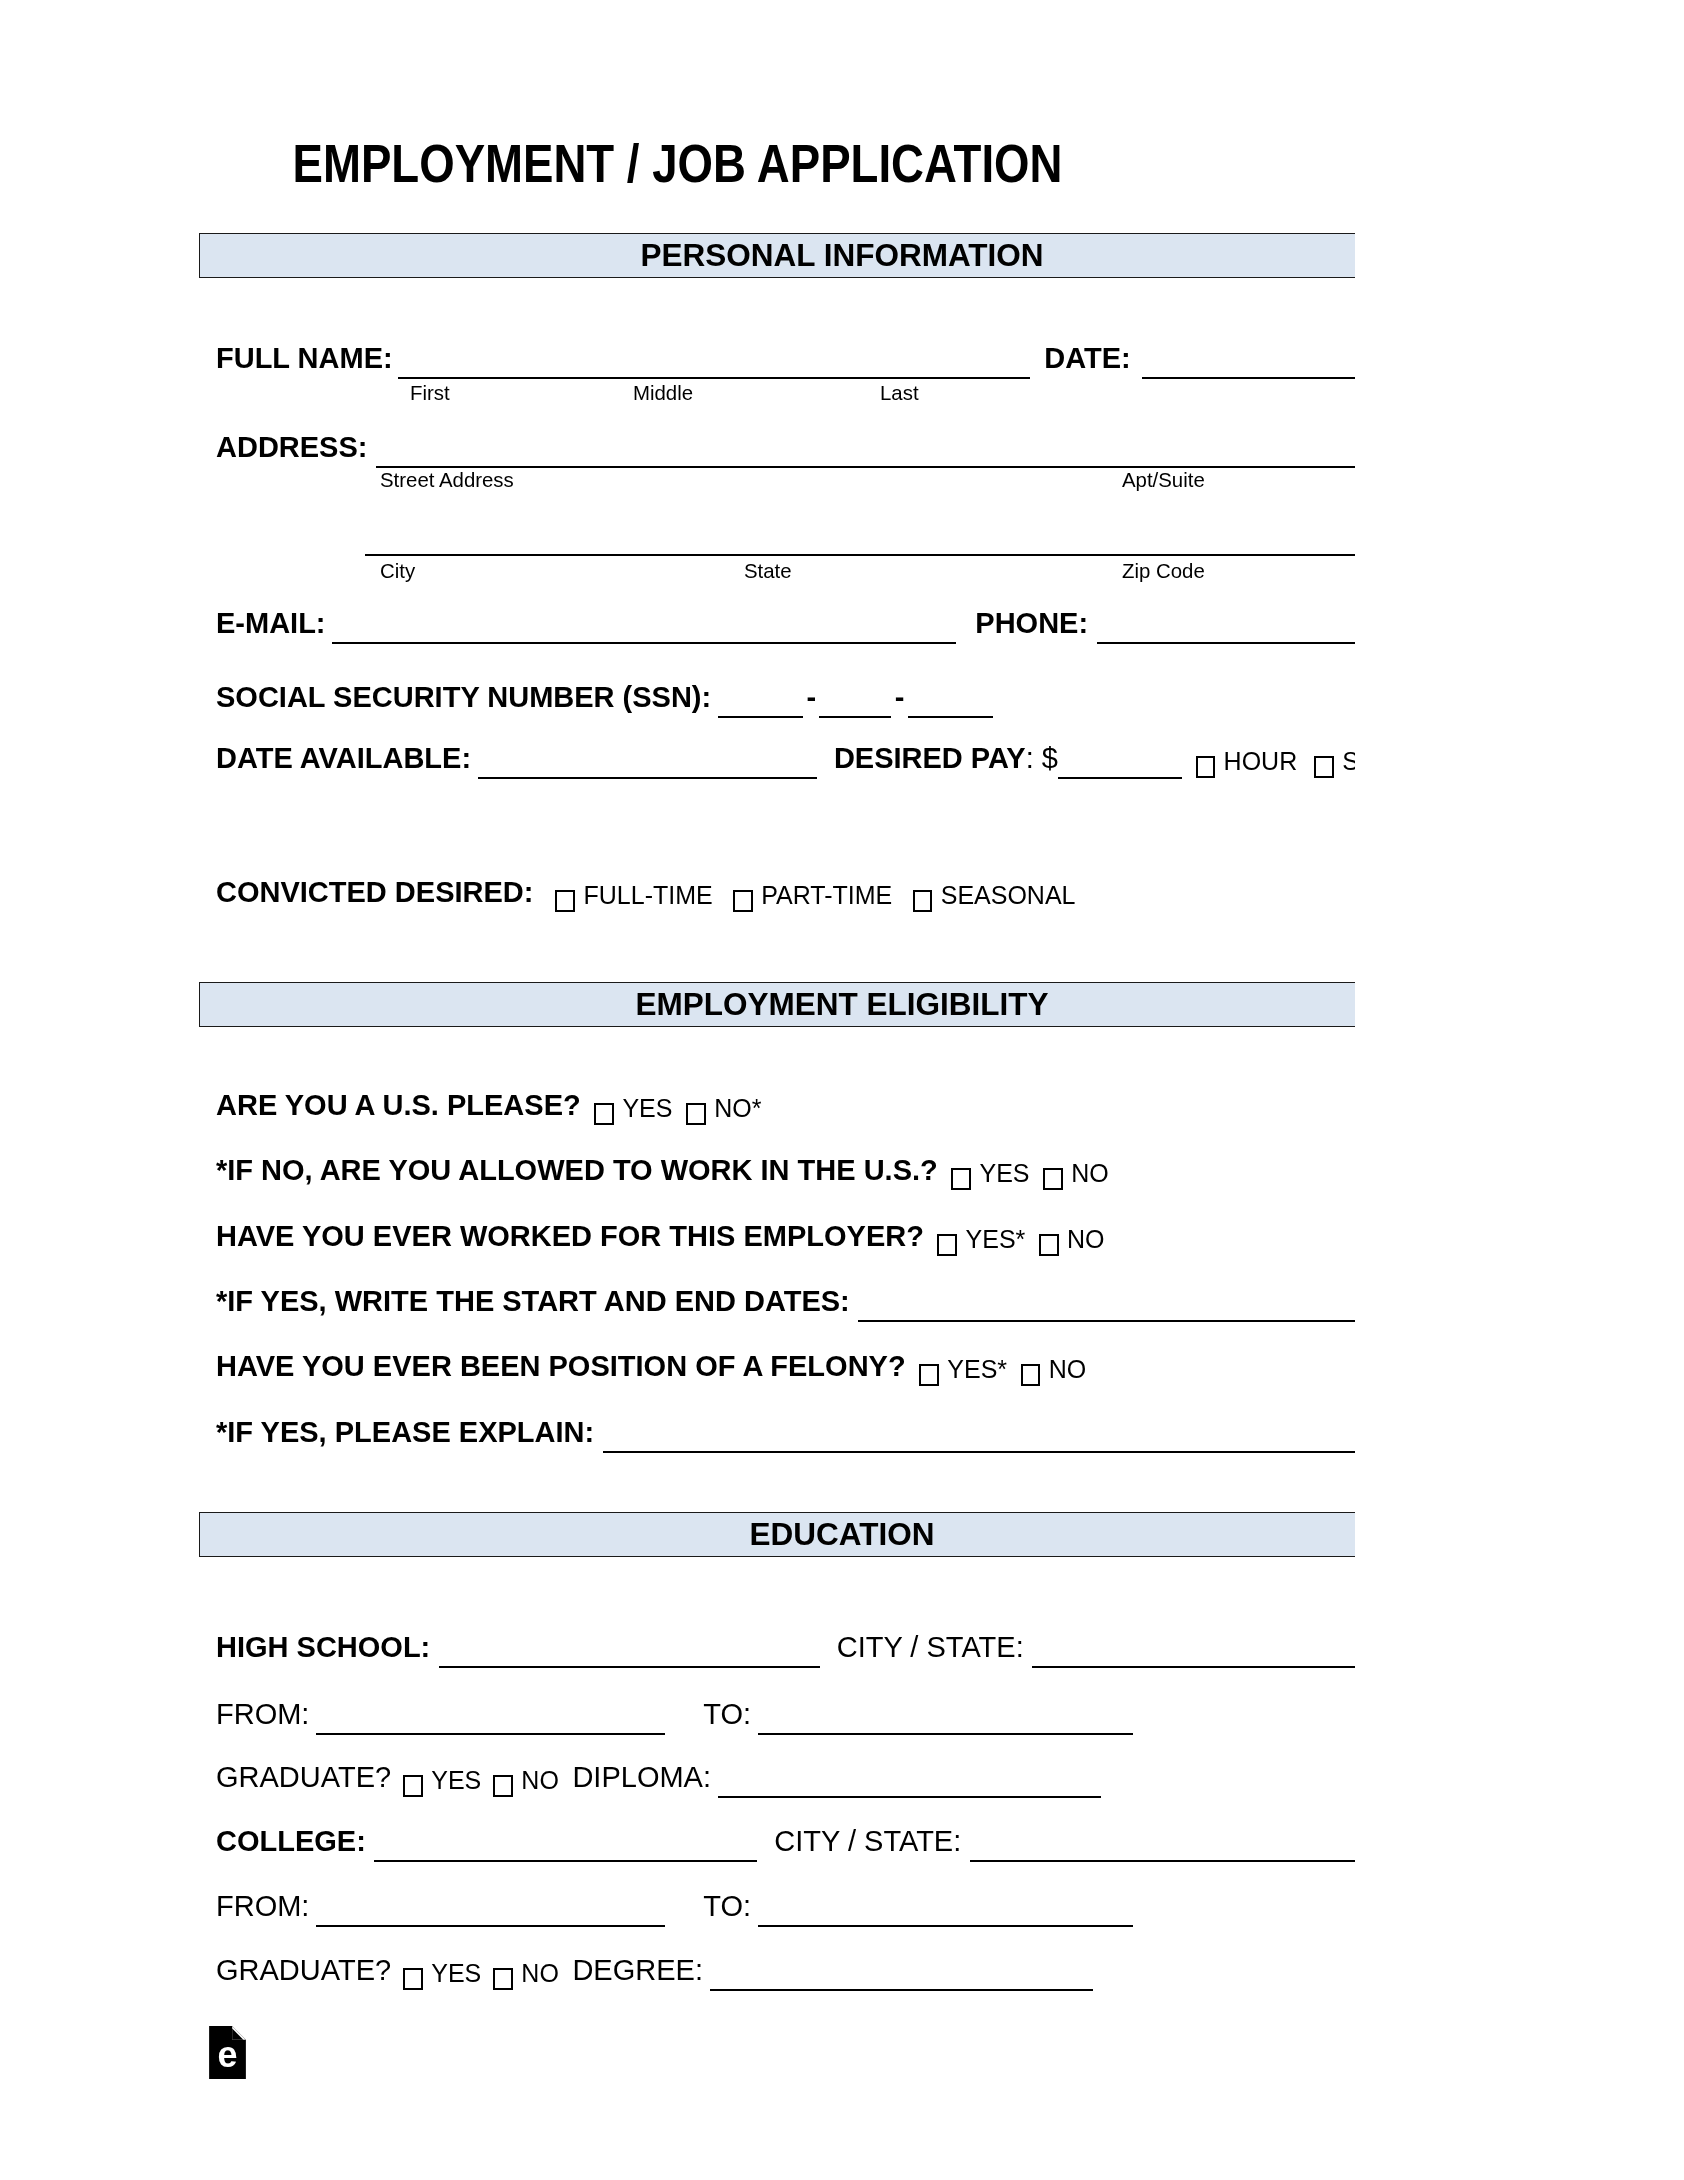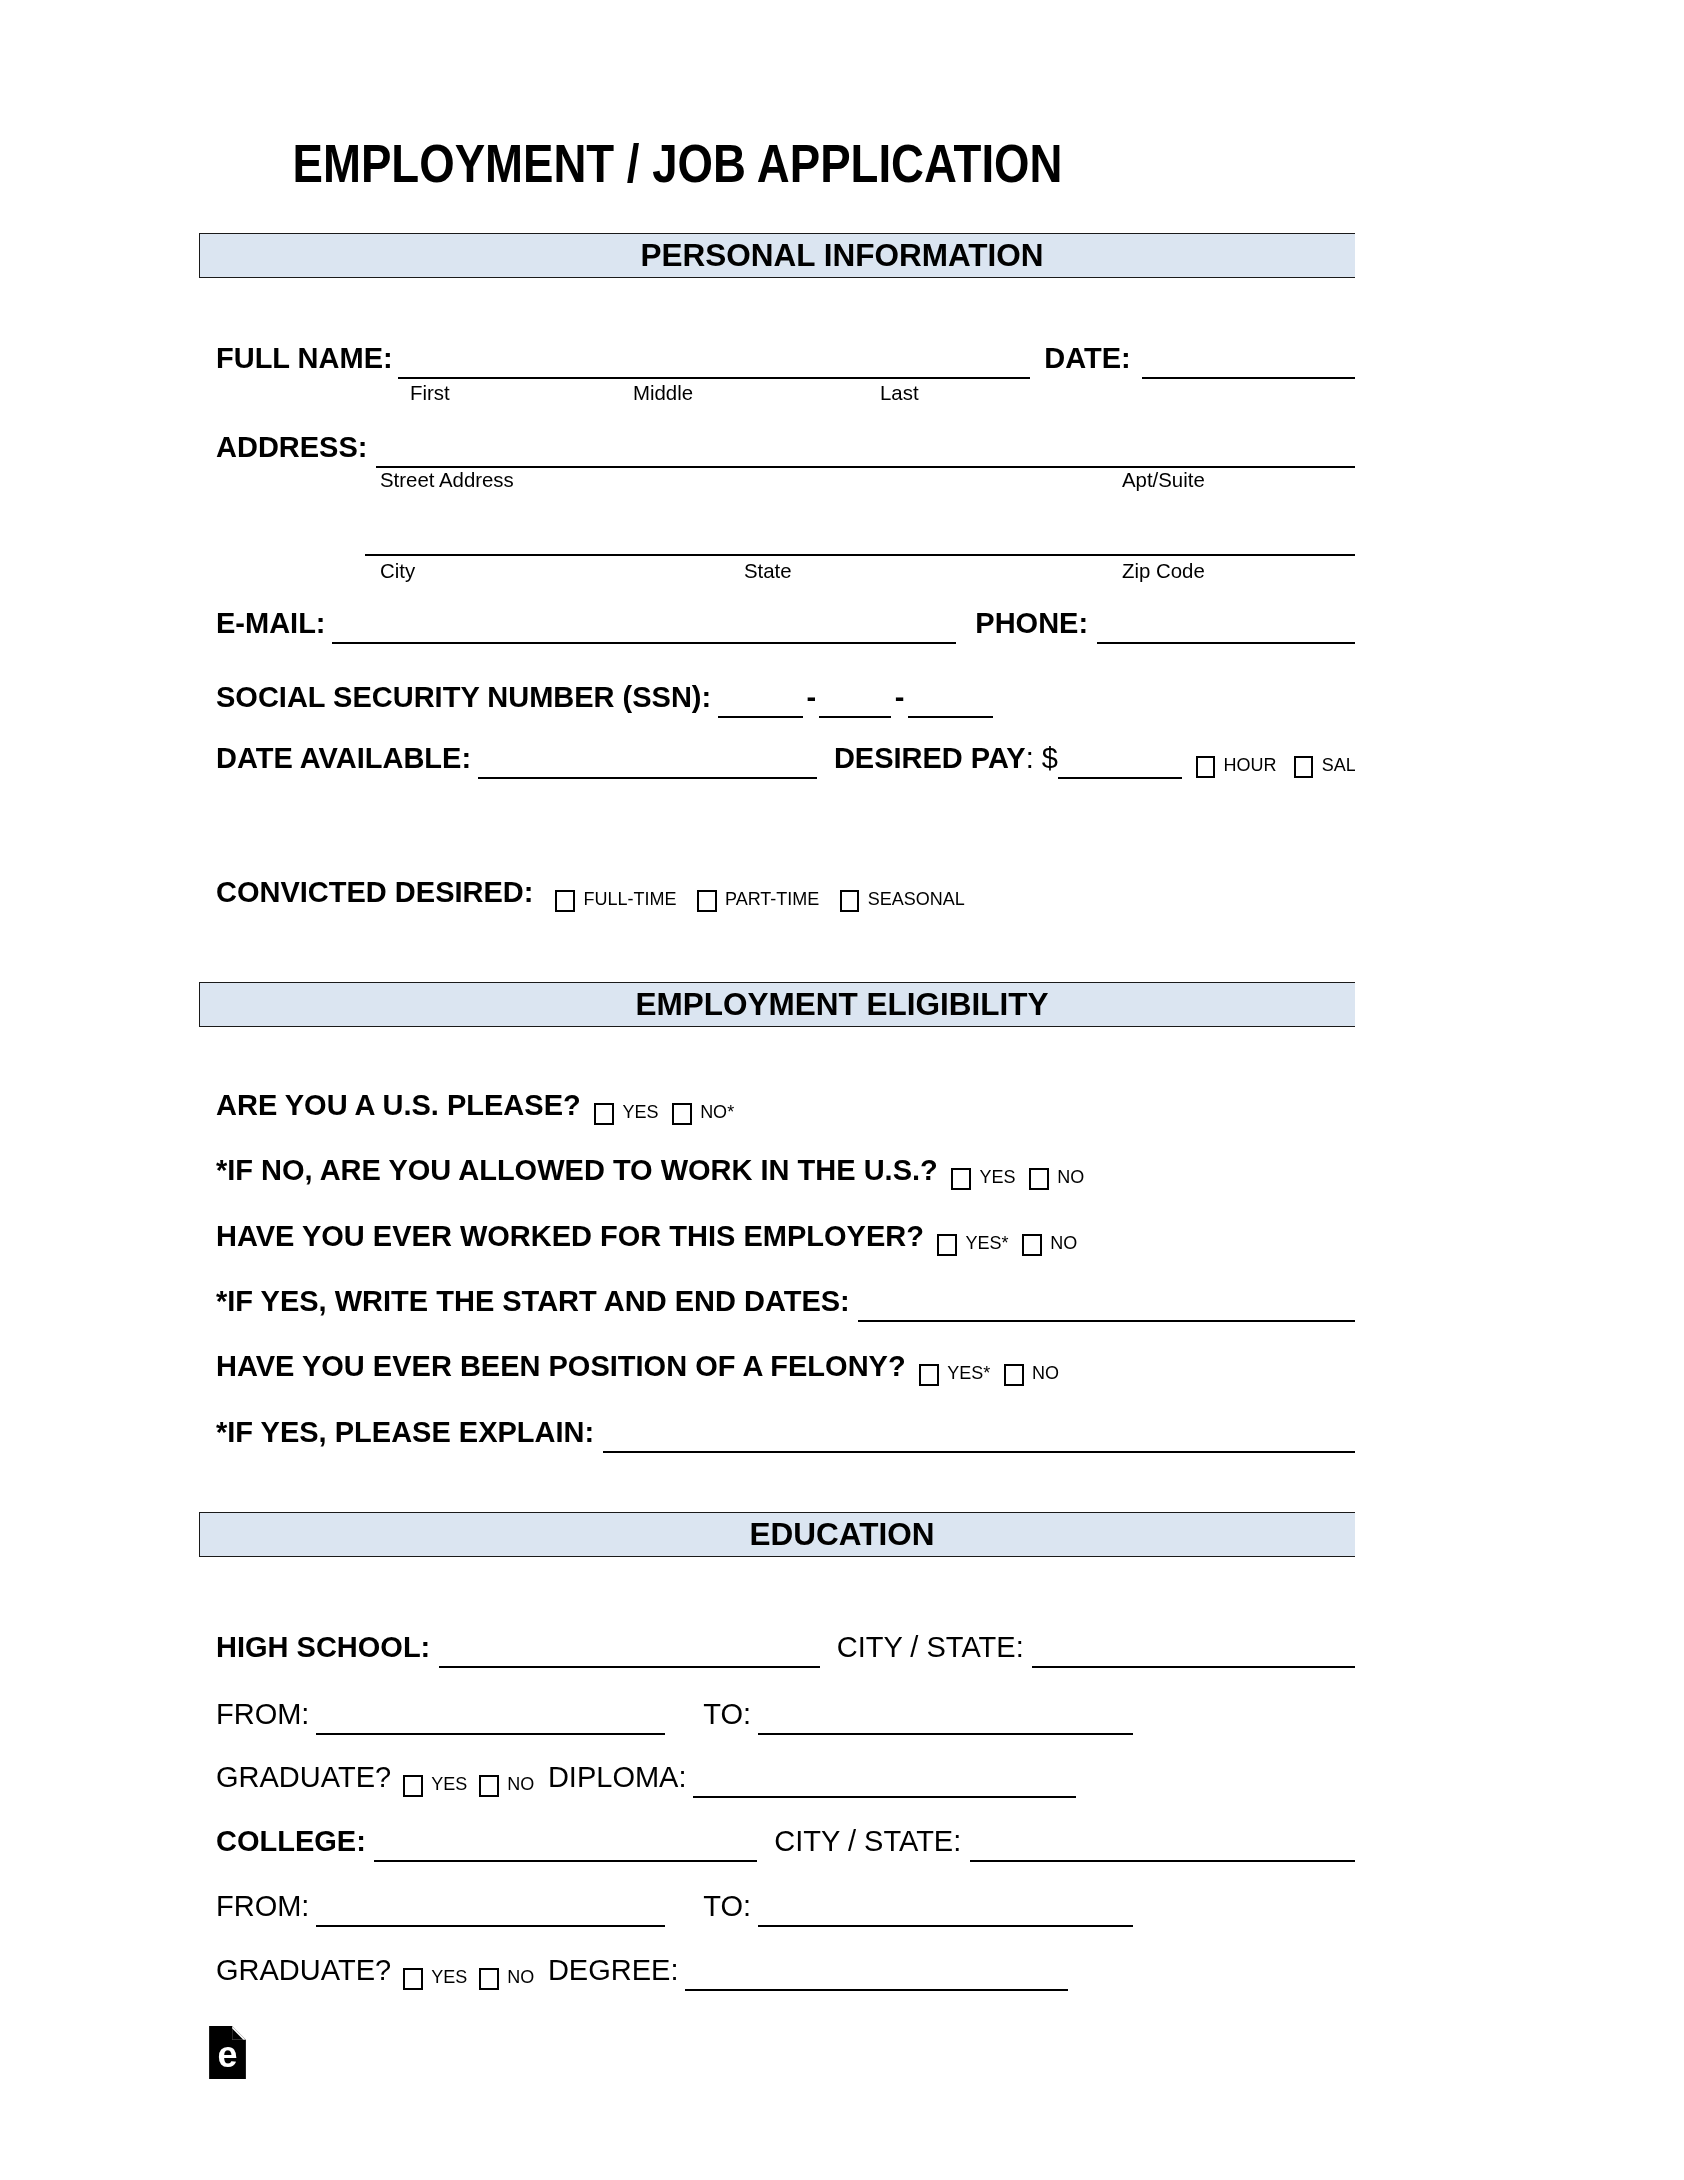--- a/index.html
+++ b/index.html
@@ -20,21 +20,21 @@
     font-size:31.5px;font-weight:bold;
   }
   .row{
     position:absolute;left:196px;width:1286px;
     display:flex;align-items:flex-end;line-height:1.15;white-space:nowrap;margin-left:20px;
   }
   .row.block{display:block;}
   .lbl{font-size:29px;font-weight:bold;}
   .lbl-reg{font-size:29px;font-weight:normal;}
   .sub{font-size:20.4px;font-weight:normal;position:absolute;top:0;}
-  .opt{font-size:18px;font-weight:normal;}
+  .opt{font-size:25px;font-weight:normal;}
   .line{
     display:inline-block;height:0;border-bottom:2.6px solid #000;
     position:relative;top:3.4px;
   }
   .line.grow{flex:1 1 auto;}
   .cb{
     display:inline-block;width:19.6px;height:22px;box-sizing:border-box;
     border:2.6px solid #000;position:relative;top:2.6px;flex:0 0 auto;
   }
   .abs-line{position:absolute;height:0;border-bottom:2.6px solid #000;}

